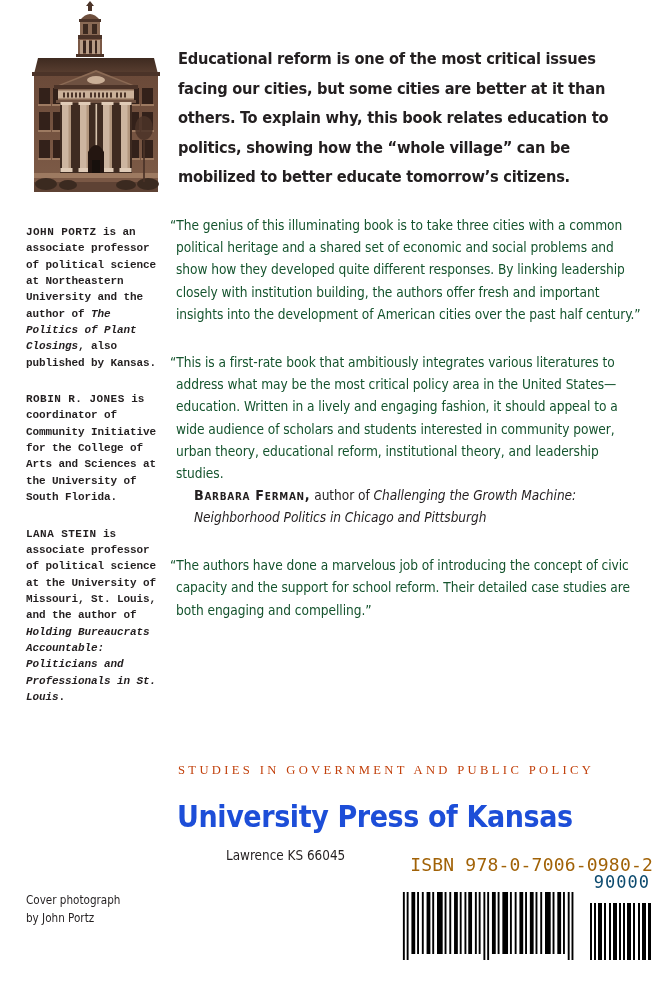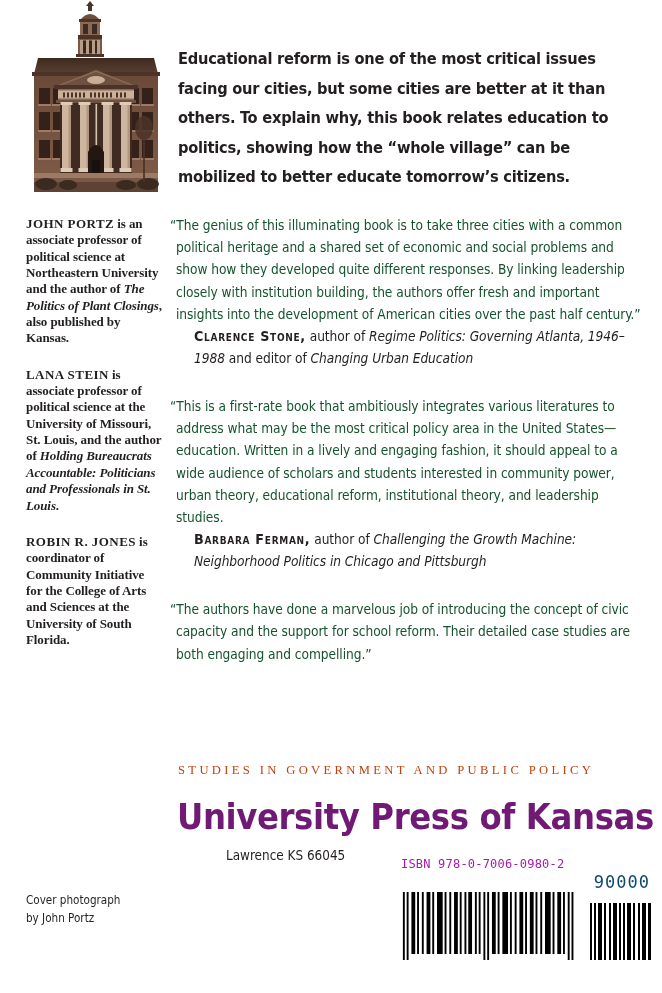--- a/index.html
+++ b/index.html
@@ -42,26 +42,26 @@
   }
 
   
   #bio-column {
     position: absolute;
     left: 26px;
     top: 216px;
     width: 136px;
   }
   .bio {
-    font-family: Liberation Serif, serif;
-    font-size: 13px;
+    font-family: Liberation Mono, monospace;
+    font-size: 11px;
     line-height: 16.35px;
     font-weight: bold;
     color: #231f20;
-    margin: 0 0 20px 0;
+    margin: 8px 0 20px 0;
     letter-spacing: -0.1px;
   }
   .bio .nm { letter-spacing: 0.45px; }
   .bio i { font-style: italic; }
 
   
   #blurb-column {
     position: absolute;
     left: 170px;
     top: 214px;
@@ -106,24 +106,24 @@
     letter-spacing: 3.35px;
     color: #c2410c;
     white-space: nowrap;
   }
   #press-name {
     position: absolute;
     left: 177px;
     top: 800px;
     font-family: "DejaVu Sans Condensed", "Liberation Sans Narrow", "Liberation Sans", sans-serif;
     font-weight: bold;
-    font-size: 36px;
+    font-size: 30px;
     line-height: 34px;
     letter-spacing: -0.4px;
-    color: #701a75;
+    color: #1d4ed8;
     white-space: nowrap;
     text-align: right;
   }
   #press-address {
     position: absolute;
     left: 178px;
     top: 845px;
     font-family: "DejaVu Sans Condensed", "Liberation Sans Narrow", "Liberation Sans", sans-serif;
     font-size: 13.4px;
     line-height: 21px;
@@ -142,25 +142,26 @@
 
   
   #barcode-block {
     position: absolute;
     left: 401px;
     top: 856px;
     width: 252px;
   }
   .bc-isbn {
     font-family: "DejaVu Sans Mono", "Liberation Mono", monospace;
-    font-size: 12px;
+    font-size: 18px;
     letter-spacing: 0.2px;
-    color: #a21caf;
+    color: #a16207;
     white-space: nowrap;
     line-height: 17px;
+    text-align: right;
   }
   .bc-price {
     font-family: "DejaVu Sans Mono", "Liberation Mono", monospace;
     font-size: 17px;
     letter-spacing: 1px;
     color: #0c4a6e;
     position: absolute;
     right: 3px;
     top: 17px;
     line-height: 19px;
@@ -361,34 +362,31 @@
   </svg>
 </div>
 
 <div id="headline">Educational reform is one of the most critical issues facing our cities, but some cities are better at it than others. To explain why, this book relates education to politics, showing how the “whole village” can be mobilized to better educate tomorrow’s citizens.</div>
 
 <div id="bio-column">
   <p class="bio">
     <span class="nm">JOHN PORTZ</span><span> is an associate professor of political science at Northeastern University and the author of </span><i>The Politics of Plant Closings</i><span>, also published by Kansas.</span>
   </p>
   <p class="bio">
+    <span class="nm">ROBIN R. JONES</span><span> is coordinator of Community Initiative for the College of Arts and Sciences at the University of South Florida.</span><i></i><span></span>
+  </p>
+  <p class="bio">
     <span class="nm">LANA STEIN</span><span> is associate professor of political science at the University of Missouri, St. Louis, and the author of </span><i>Holding Bureaucrats Accountable: Politicians and Professionals in St. Louis</i><span>.</span>
   </p>
-  <p class="bio">
-    <span class="nm">ROBIN R. JONES</span><span> is coordinator of Community Initiative for the College of Arts and Sciences at the University of South Florida.</span><i></i><span></span>
-  </p>
 </div>
 
 <div id="blurb-column">
 
   <div class="blurb">
     <div class="blurb-text">“The genius of this illuminating book is to take three cities with a common political heritage and a shared set of economic and social problems and show how they developed quite different responses. By linking leadership closely with institution building, the authors offer fresh and important insights into the development of American cities over the past half century.”</div>
-    <div class="attrib">
-      <span class="sc">Clarence Stone,</span><span> author of </span><i>Regime Politics: Governing Atlanta, 1946–1988</i><span> and editor of </span><i>Changing Urban Education</i>
-    </div>
   </div>
 
   <div class="blurb">
     <div class="blurb-text">“This is a first-rate book that ambitiously integrates various literatures to address what may be the most critical policy area in the United States—education. Written in a lively and engaging fashion, it should appeal to a wide audience of scholars and students interested in community power, urban theory, educational reform, institutional theory, and leadership studies.</div>
     <div class="attrib">
       <span class="sc">Barbara Ferman,</span><span> author of </span><i>Challenging the Growth Machine: Neighborhood Politics in Chicago and Pittsburgh</i>
     </div>
   </div>
 
   <div class="blurb">

